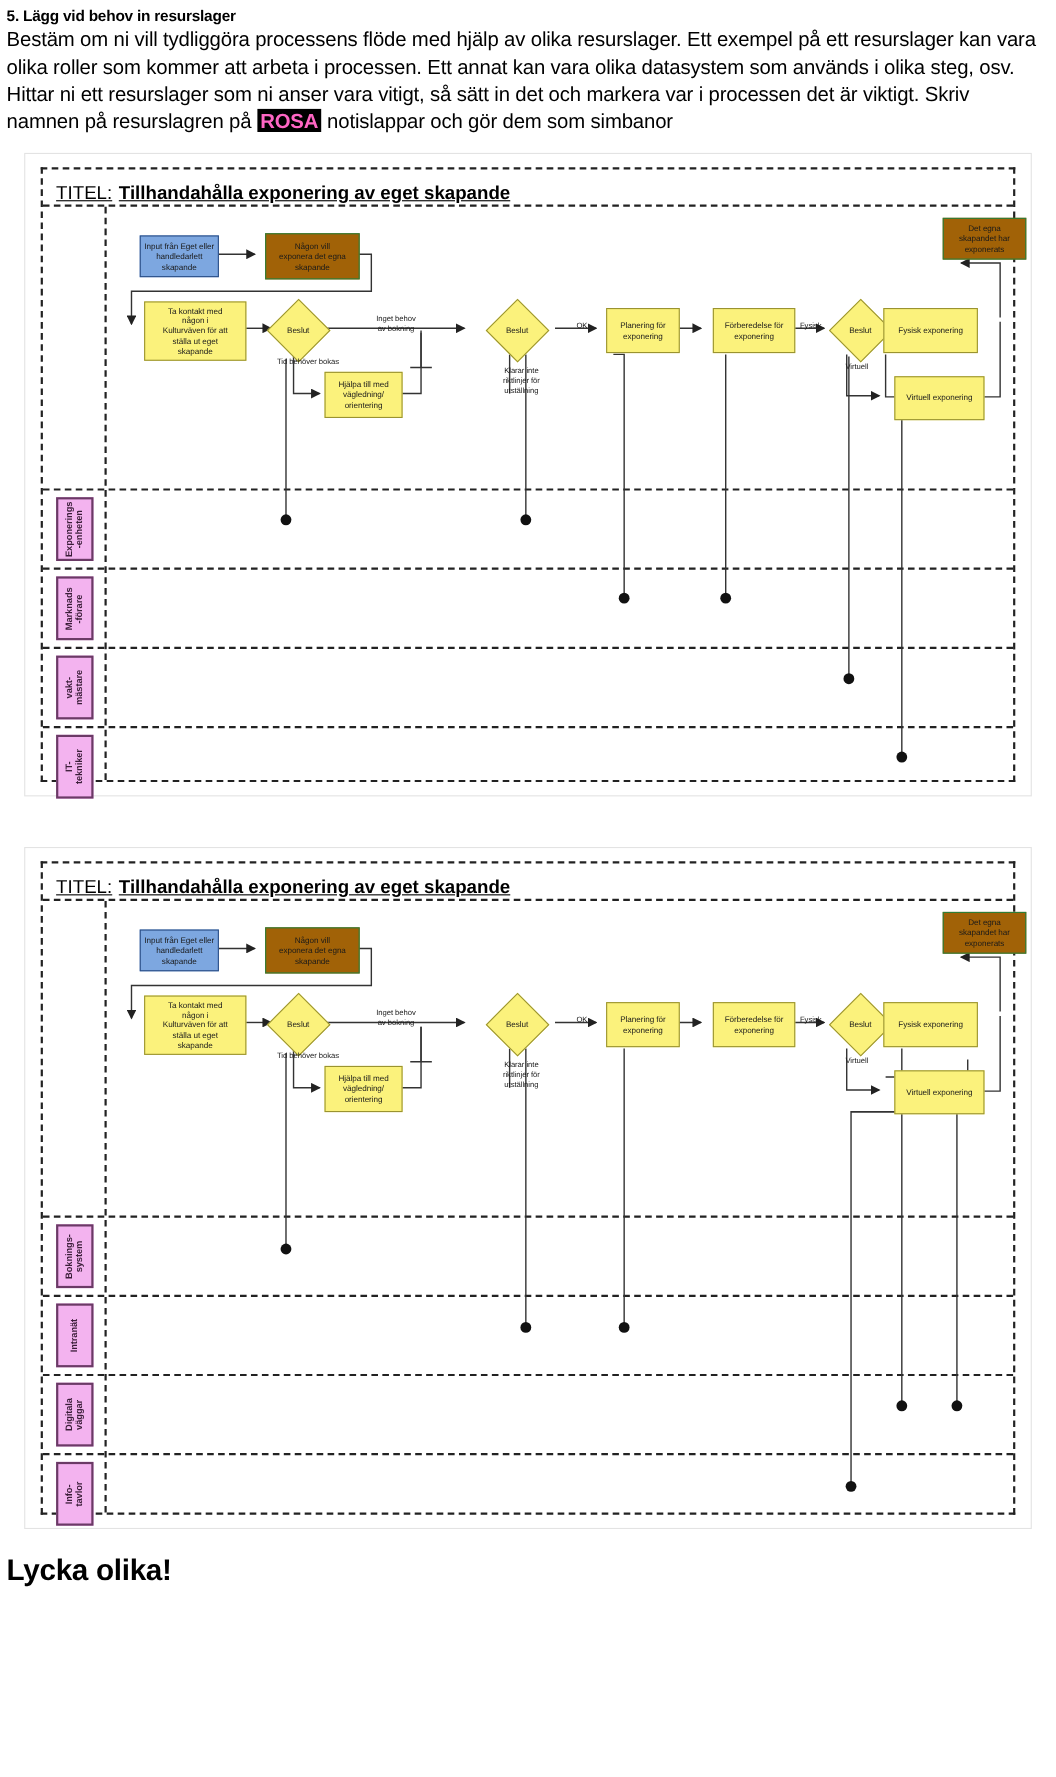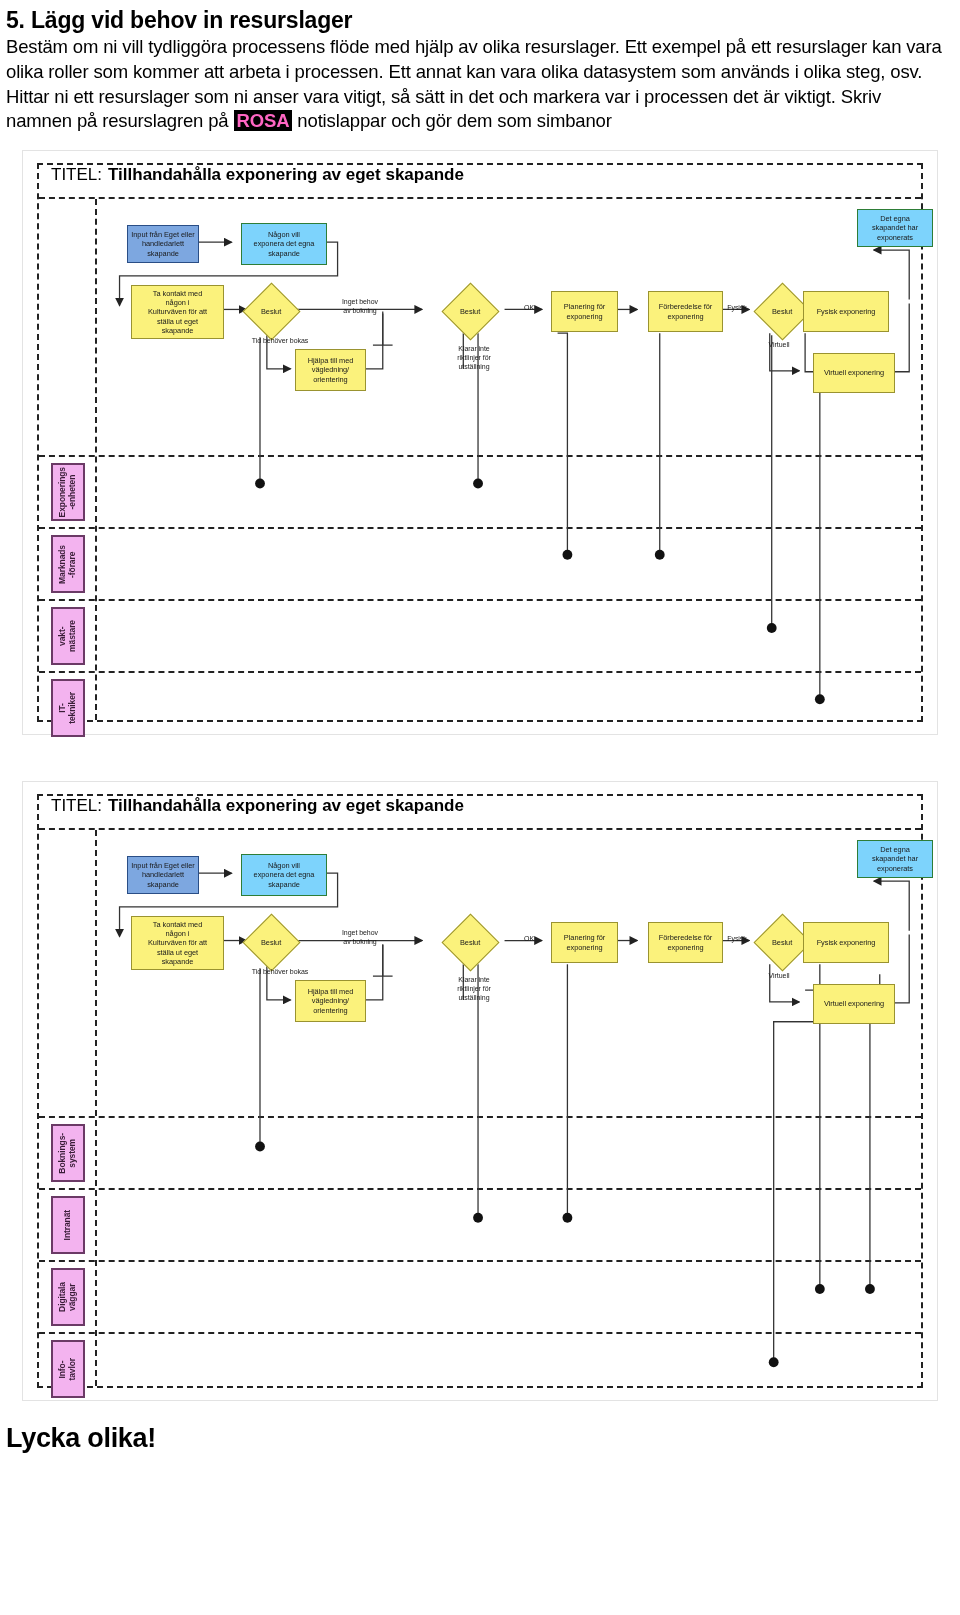--- a/index.html
+++ b/index.html
@@ -9,21 +9,21 @@
     background: #ffffff;
     font-family: "Liberation Sans", sans-serif;
     color: #000;
     -webkit-font-smoothing: antialiased;
   }
   .page { width:960px; min-height:1615px; position:relative; padding:0; }
 
   
   .intro { padding: 6px 10px 0 6px; }
   .intro h1 {
-    font-size: 23px; font-weight: bold; margin:0 0 1px 0;
+    font-size: 14px; font-weight: bold; margin:0 0 1px 0;
     line-height: 1.22; letter-spacing: -0.2px;
   }
   .intro p {
     font-size: 18.5px; margin:0; line-height: 1.34; letter-spacing: -0.15px;
     text-align: left;
   }
   .hl-rosa {
     background:#000; color:#ff66c4; font-weight:bold; padding:0 3px;
   }
 
@@ -37,21 +37,21 @@
   .diagram-card.first { height: 585px; margin-top: 16px; }
   .diagram-card.second { height: 620px; margin-top: 46px; }
 
   .frame {
     position:absolute; left:14px; top:12px; right:14px; bottom:12px;
     border:2px dashed #222;
   }
   .titlebar {
     position:absolute; left:0; right:0; top:0; height:34px;
     border-bottom:2px dashed #222;
-    display:flex; align-items:flex-start; padding-left:12px;
+    display:flex; align-items:flex-end; padding-left:12px;text-decoration:underline;
   }
   .titlebar .tlabel { font-size:17px; font-weight:normal; }
   .titlebar .tvalue { font-size:17px; font-weight:bold; margin-left:6px; }
 
   .lanecol {
     position:absolute; left:0; top:34px; bottom:0; width:58px;
     border-right:2px dashed #222;
   }
 
   .lane-row {
@@ -70,21 +70,21 @@
     white-space: pre-line;
   }
 
   
   .node {
     position:absolute; display:flex; align-items:center; justify-content:center;
     text-align:center; font-size:7.4px; line-height:1.28; padding:2px;
     color:#1a1a1a; letter-spacing:-0.05px; white-space:pre-line;
   }
   .node.box-blue  { background:#7da7e0; border:1.4px solid #2a4e86; }
-  .node.box-green { background:#7dd3fc; border:1.4px solid #2e7d37; }
+  .node.box-green { background:#a16207; border:1.4px solid #2e7d37; }
   .node.box-yellow{ background:#fbf27c; border:1.4px solid #9a9330; }
   .node.diamond {
     background:#fbf27c; border:1.4px solid #9a9330;
     transform: rotate(45deg);
   }
   .node.diamond > span { transform: rotate(-45deg); display:block; }
 
   .edgelabel {
     position:absolute; font-size:7px; line-height:1.25; color:#1a1a1a;
     text-align:center; white-space:pre-line; letter-spacing:-0.05px;

